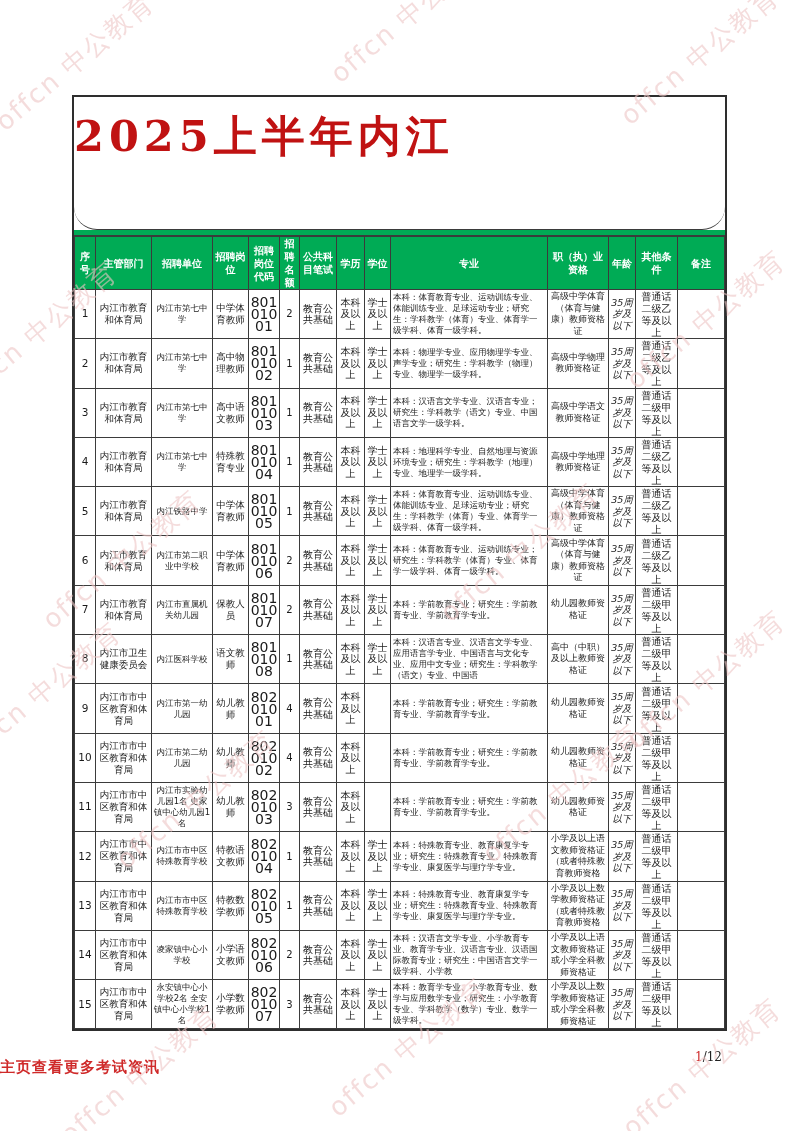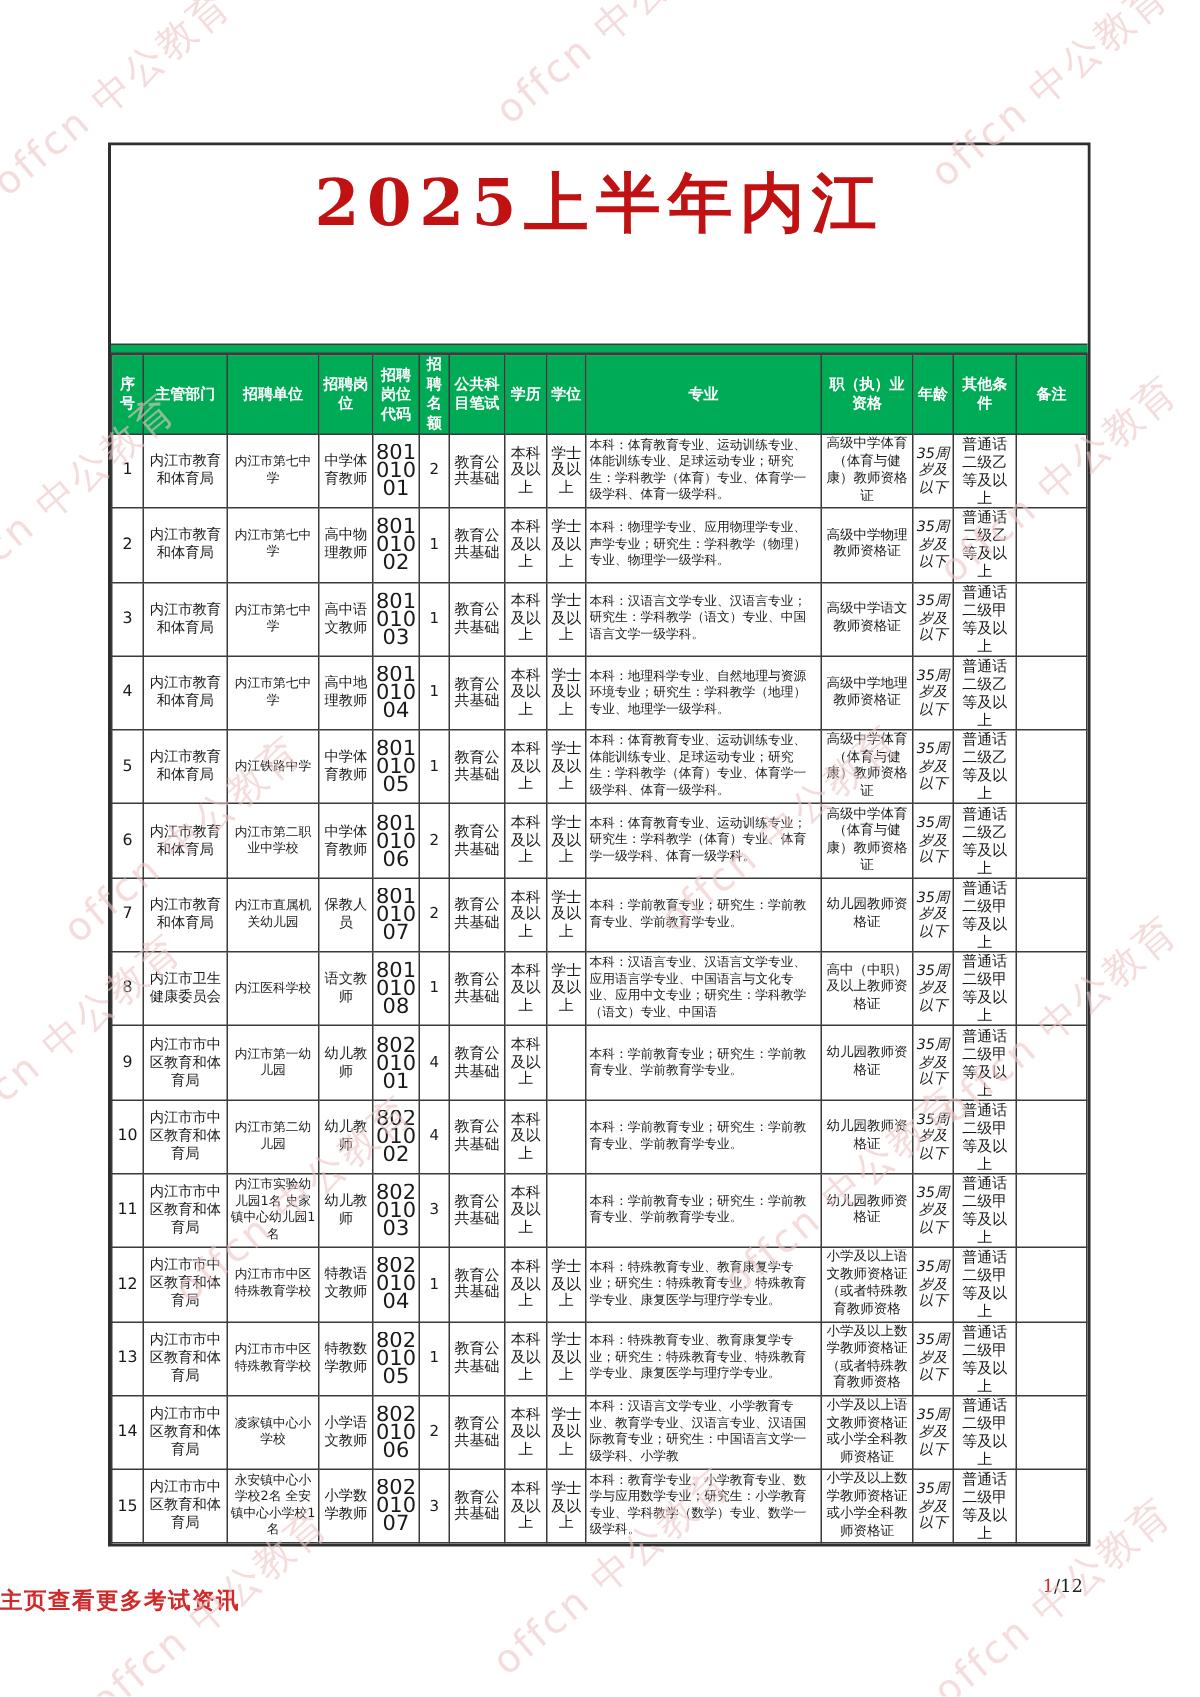--- a/index.html
+++ b/index.html
@@ -13,22 +13,22 @@
   body{
     width:800px;height:1131px;position:relative;background:#ffffff;
     font-family:"DejaVu Sans","Liberation Sans",sans-serif;overflow:hidden;
   }
   
   .sheet{
     position:absolute;left:72px;top:95px;width:655px;box-sizing:border-box;
     border:2px solid #2e2e2e;background:#fff;z-index:1;
   }
   .title-block{
-    height:133px;box-sizing:border-box;background:#fff;text-align:center;
-    padding-top:11px;border-bottom:1px solid var(--grid);
+    height:133px;box-sizing:border-box;background:#fff;text-align:left;
+    padding-top:11px;border-bottom:1px solid var(--grid);border-radius:23px;
   }
   .title-line{
     font-family:"DejaVu Serif","Liberation Serif",serif;font-weight:bold;
     color:var(--title-red);font-size:43px;line-height:56px;letter-spacing:5px;
   }
   .green-strip{height:5px;background:var(--header-green);border-bottom:1px solid var(--grid);}
   
   table{width:651px;table-layout:fixed;border-collapse:collapse;}
   th,td{border:1px solid var(--grid);box-sizing:border-box;}
   thead th{
@@ -267,21 +267,21 @@
           <td class="c-no">
             <div class="clip">4</div>
           </td>
           <td class="c-dept">
             <div class="clip">内江市教育和体育局</div>
           </td>
           <td class="c-unit">
             <div class="clip">内江市第七中学</div>
           </td>
           <td class="c-post">
-            <div class="clip">高中地理教师</div>
+            <div class="clip">特殊教育专业</div>
           </td>
           <td class="c-code">
             <div class="clip">80101004</div>
           </td>
           <td class="c-quota">
             <div class="clip">1</div>
           </td>
           <td class="c-exam">
             <div class="clip">教育公共基础</div>
           </td>

